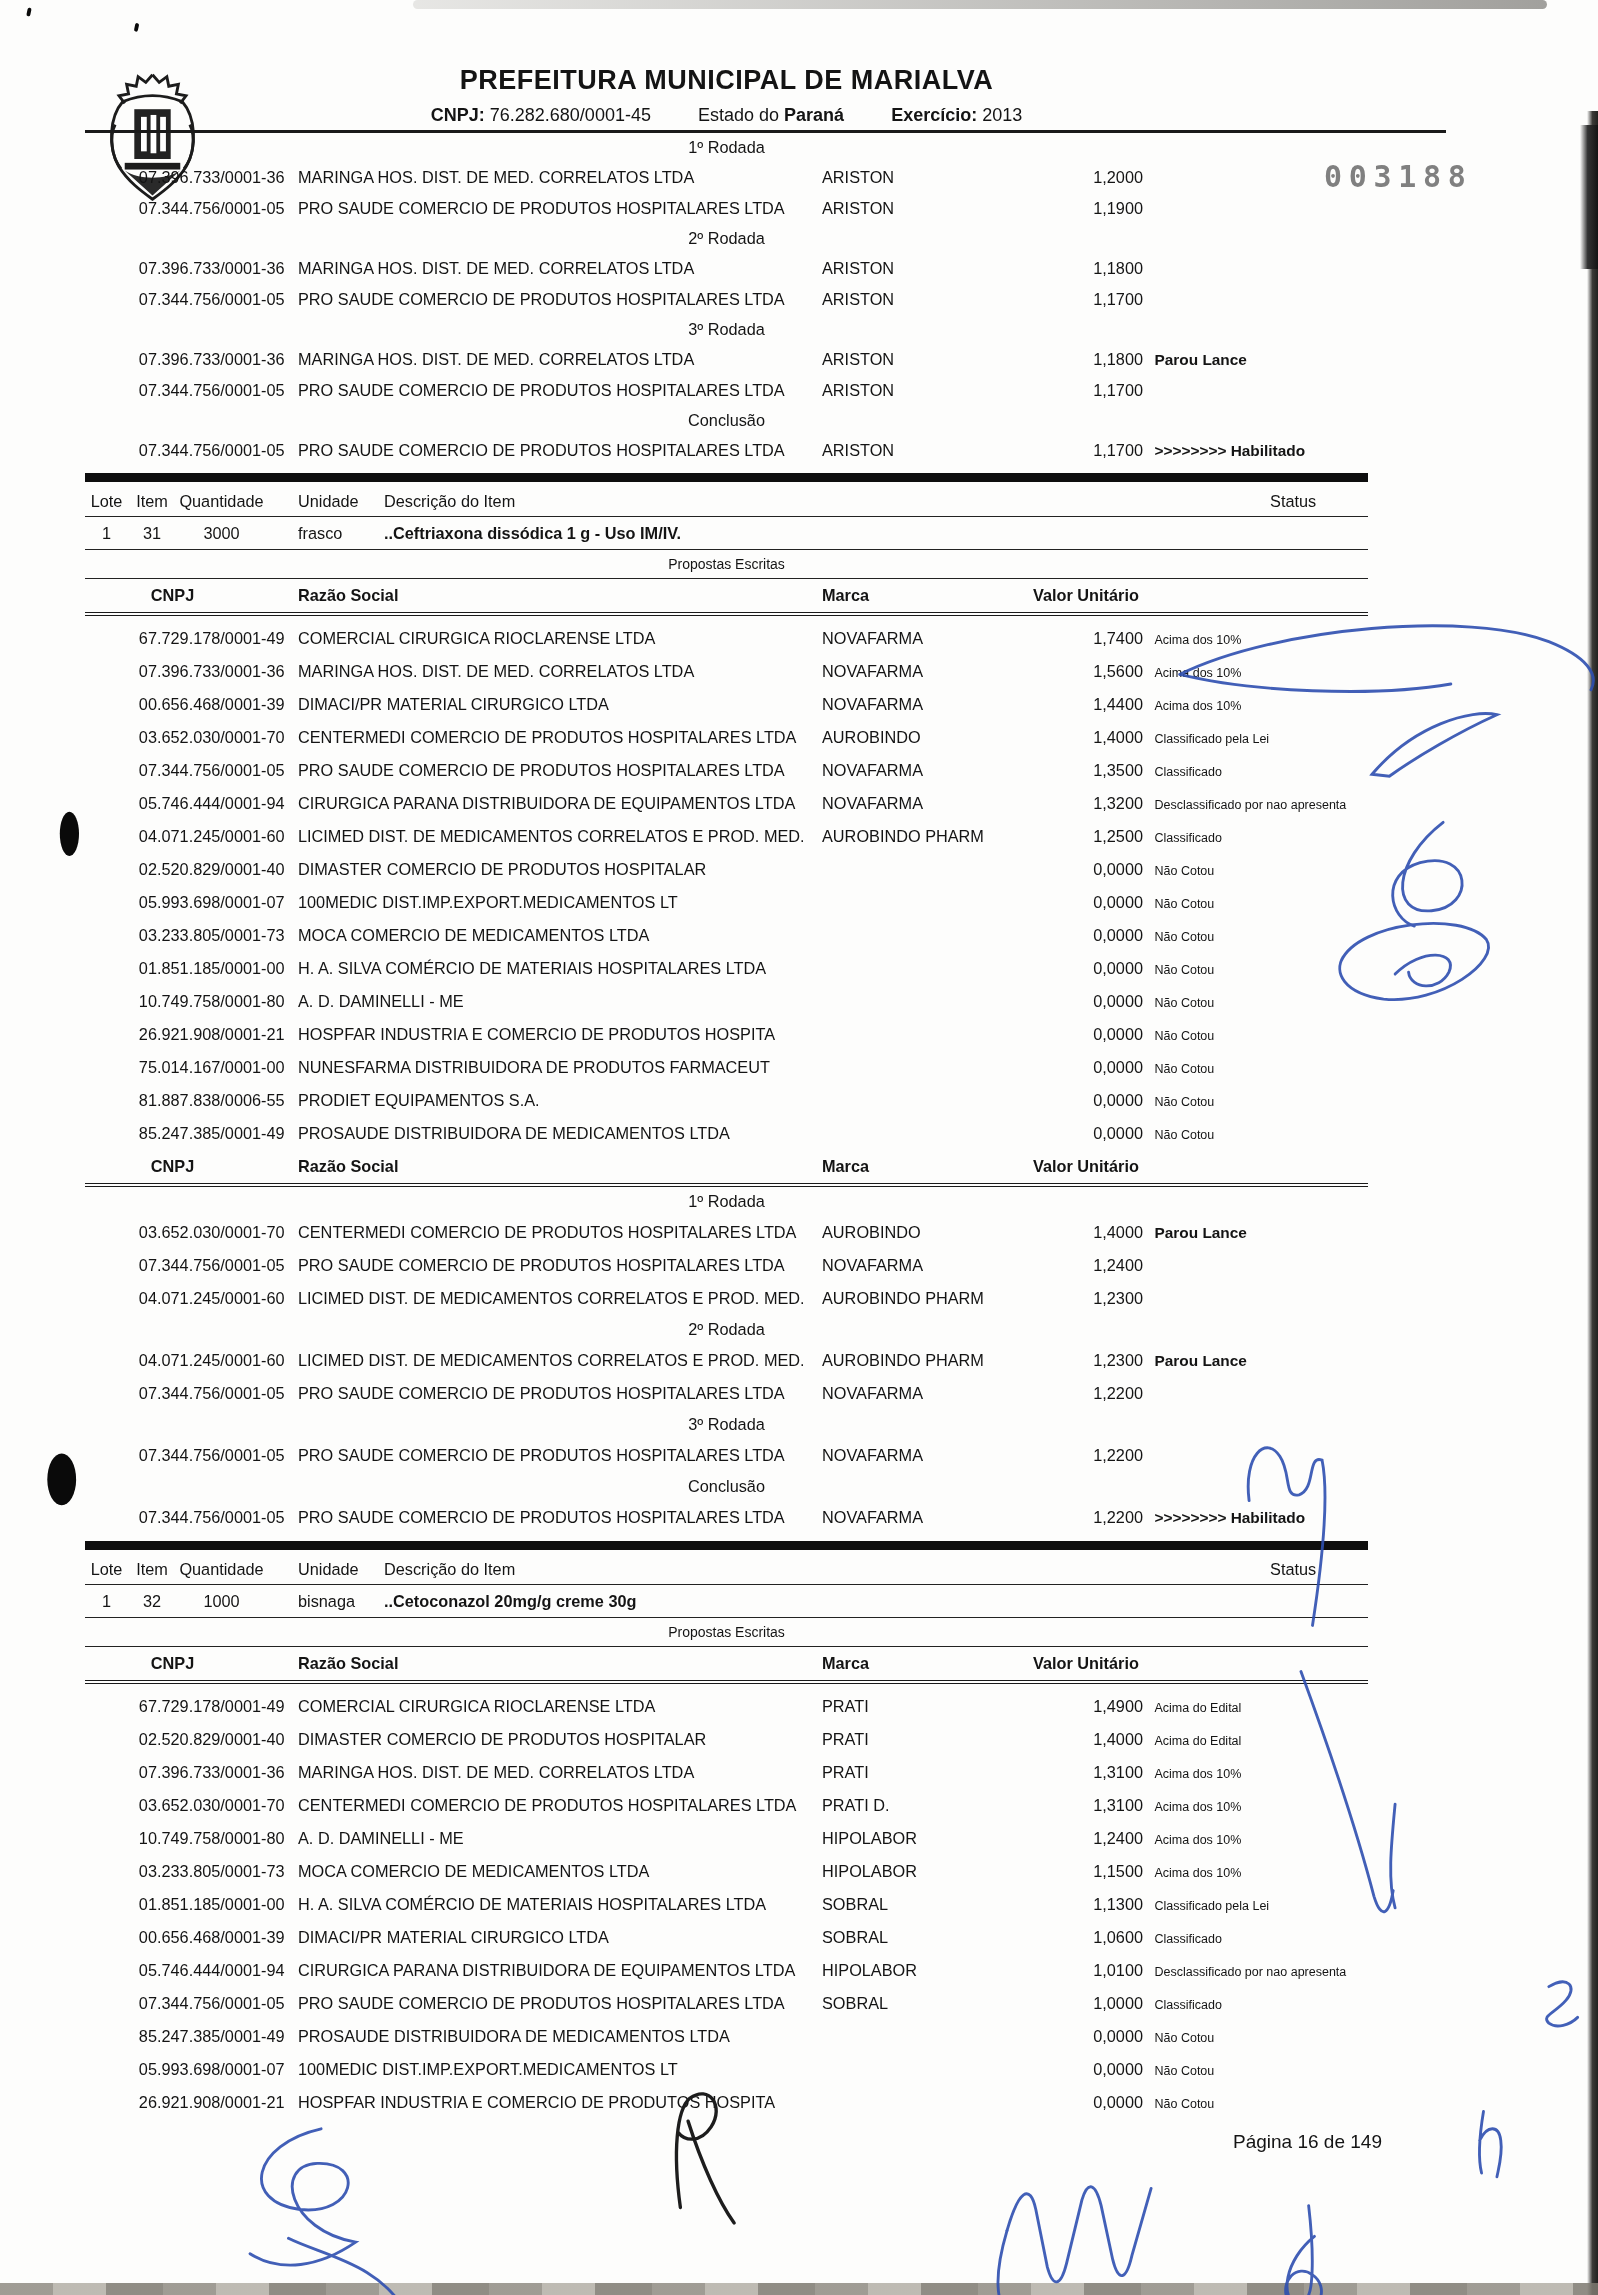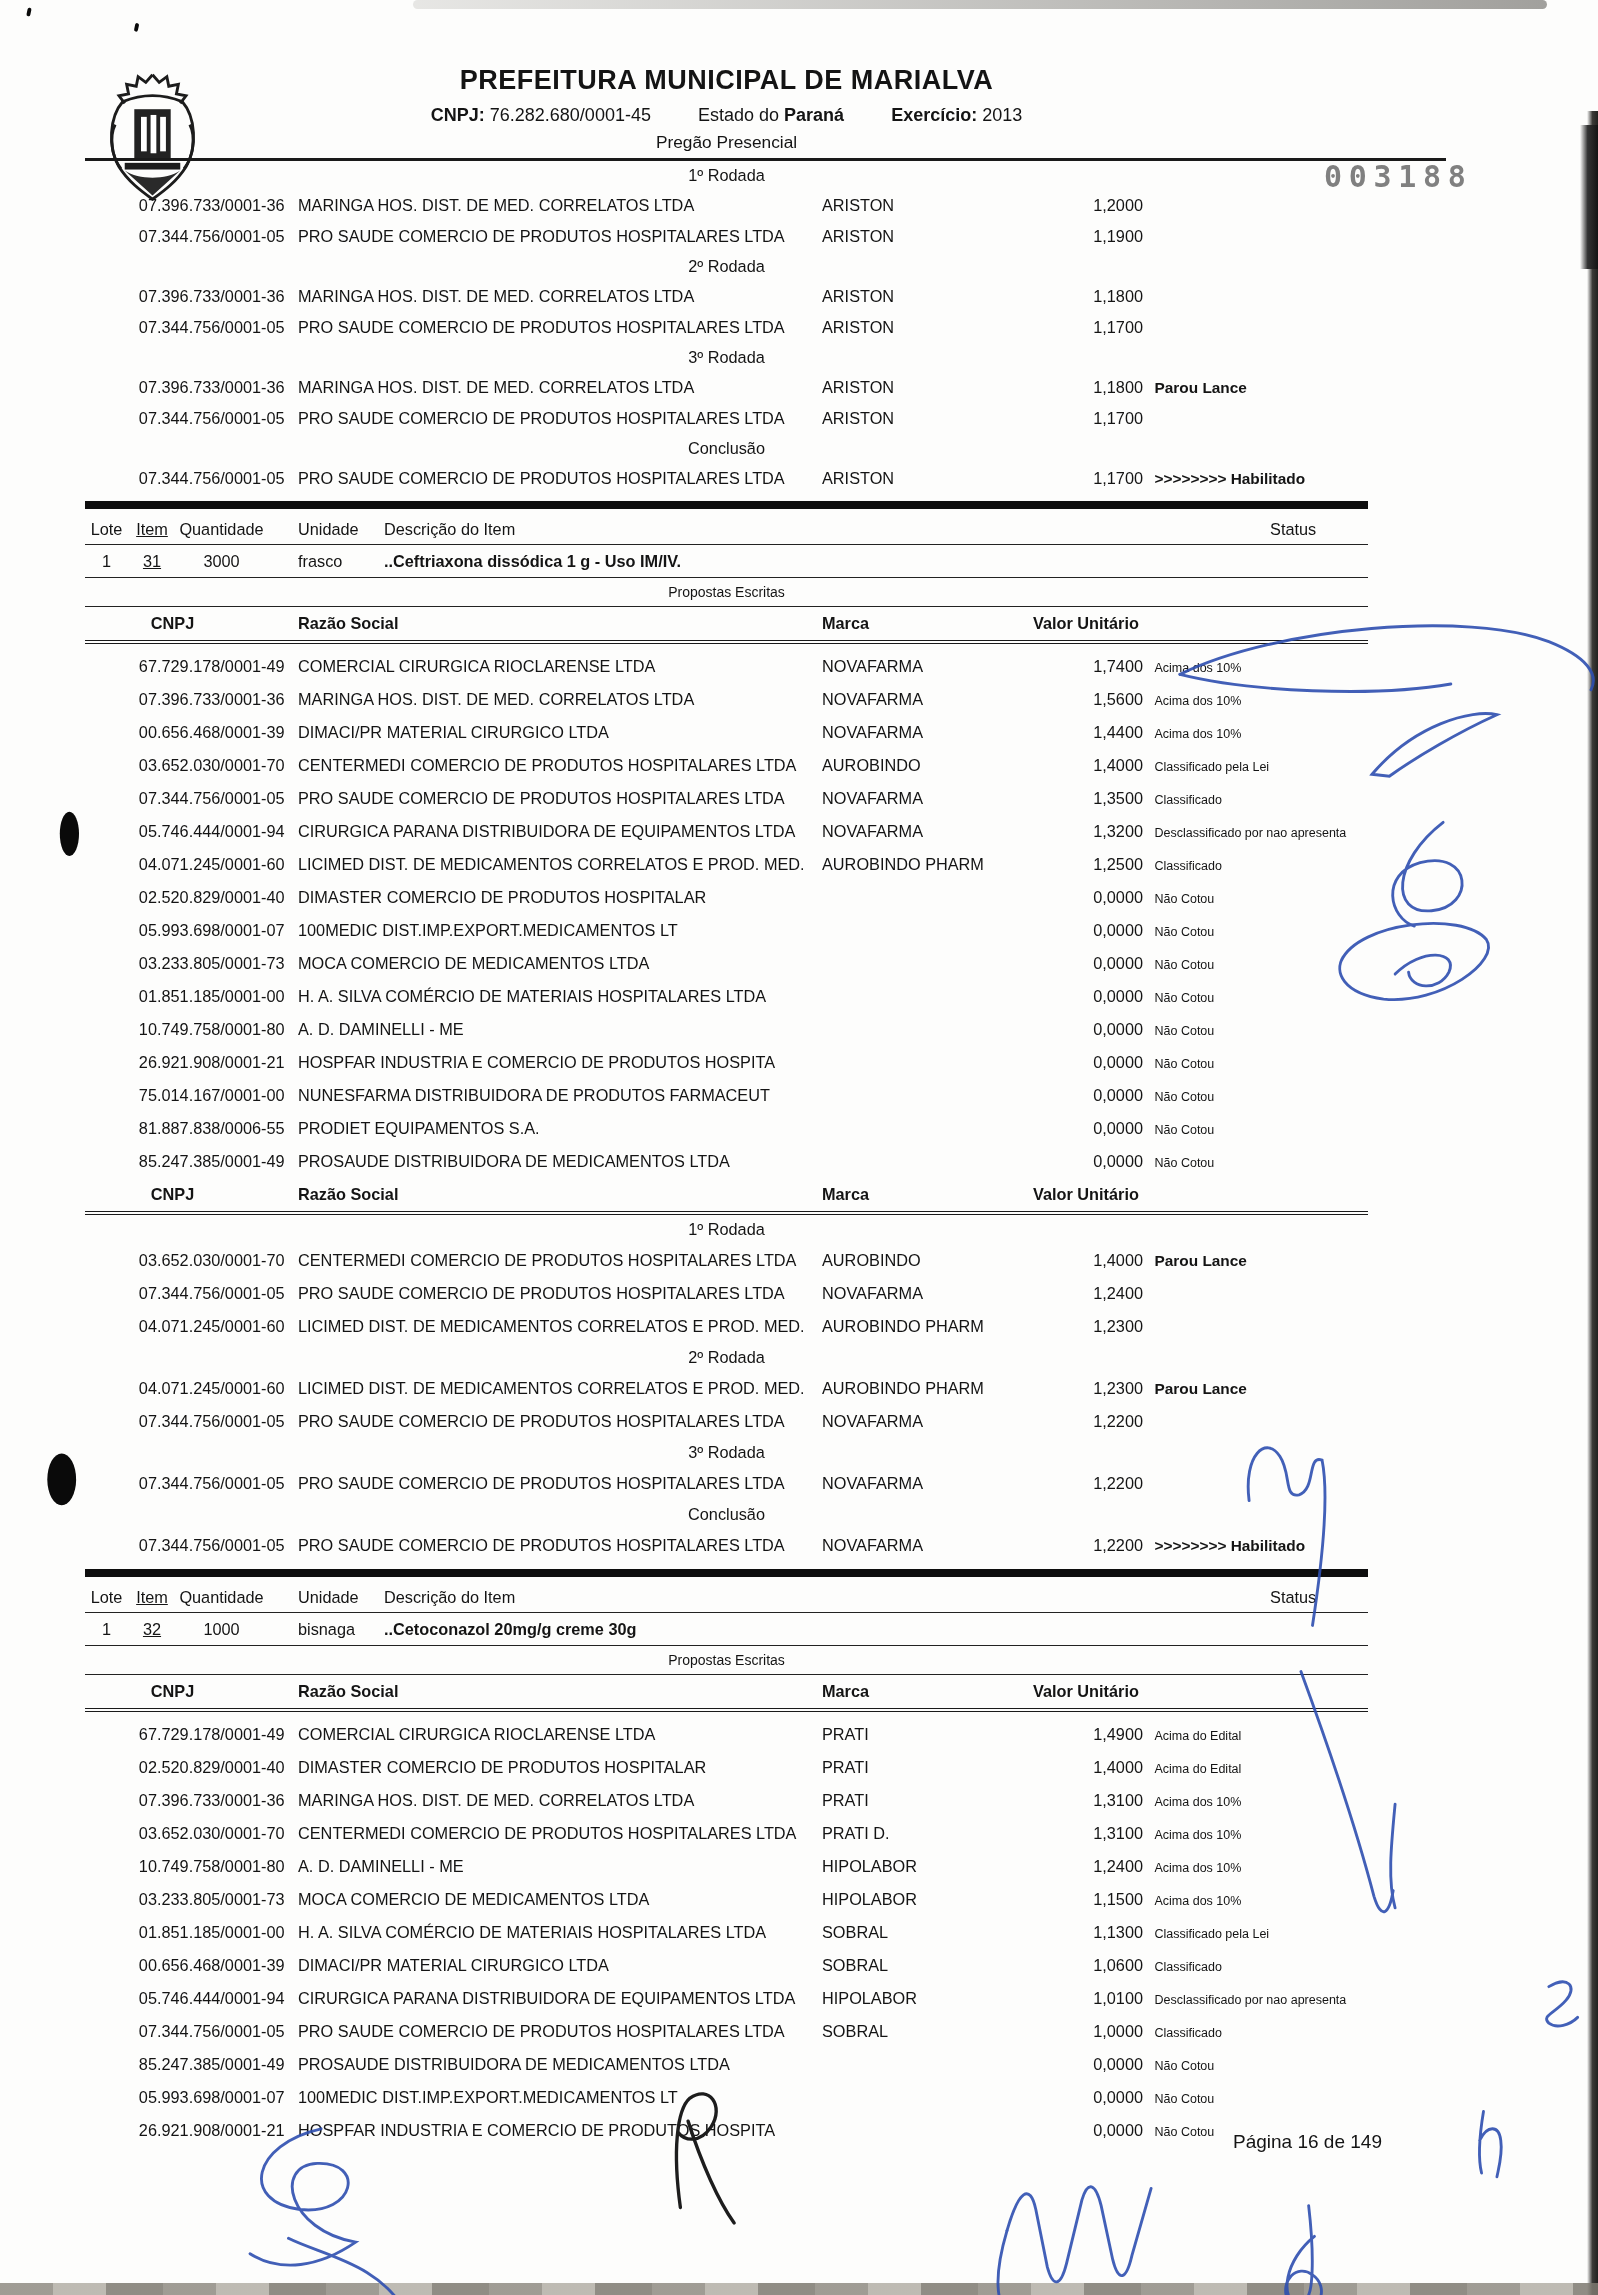--- a/index.html
+++ b/index.html
@@ -29,21 +29,21 @@
   .flag{font-weight:bold;font-size:15.4px;}
   .phead{height:33px;font-weight:bold;border-bottom:4.8px double #1a1a1a;}
   .phead .c-cnpj{text-align:center;padding-right:38px;}
   .phead .c-valor{text-align:left;}
   .bar{height:8.6px;background:#0e0e0e;margin:6.7px 0 5.8px 0;}
   .sec-title{text-align:center;font-size:14px;height:28px;line-height:28px;border-bottom:1.9px solid #222;}
   .sec-title.topline{border-top:1.9px solid #222;margin-top:3.8px;}
   
   .irow{display:grid;grid-template-columns:43px 48px 91px 31px 86px 840px 144px;font-size:16.3px;height:29px;align-items:center;}
   .irow .i-lote{text-align:center;}
-  .irow .i-item{text-align:center;text-decoration:underline;}
+  .irow .i-item{text-align:center;}
   .irow .i-qtd{text-align:center;}
   .irow .i-status{text-align:center;padding-right:5.8px;}
   .irow-head{border-bottom:1.9px solid #222;font-size:16.3px;}
   .irow-data{border-bottom:1.9px solid #222;height:32px;}
   .desc-bold{font-weight:bold;}
   .pagenum{position:absolute;left:1233px;top:2131px;font-size:19px;}
   
   .edge-right{position:absolute;right:0;top:111px;bottom:0;width:12.5px;
       background:linear-gradient(to left,#1d1d1b 0%,#3c3b38 55%,rgba(90,90,85,0));}
   .edge-right-top{position:absolute;right:0;top:125px;height:144px;width:19px;
@@ -84,21 +84,20 @@
       <div class="h-line2">
         <b>CNPJ:</b>
         <span>76.282.680/0001-45</span>
         <span class="gap"></span>
         <span>Estado do</span>
         <b>Paraná</b>
         <span class="gap"></span>
         <b>Exercício:</b>
         <span>2013</span>
       </div>
-      <div class="h-line3">Pregão Presencial</div>
       <div class="h-rule"></div>
     </div>
 
     <section>
       <div class="round-label">1º Rodada</div>
 
         <div class="prow">
           <div class="c-cnpj">07.396.733/0001-36</div>
           <div class="c-razao">MARINGA HOS. DIST. DE MED. CORRELATOS LTDA</div>
           <div class="c-marca">ARISTON</div>

